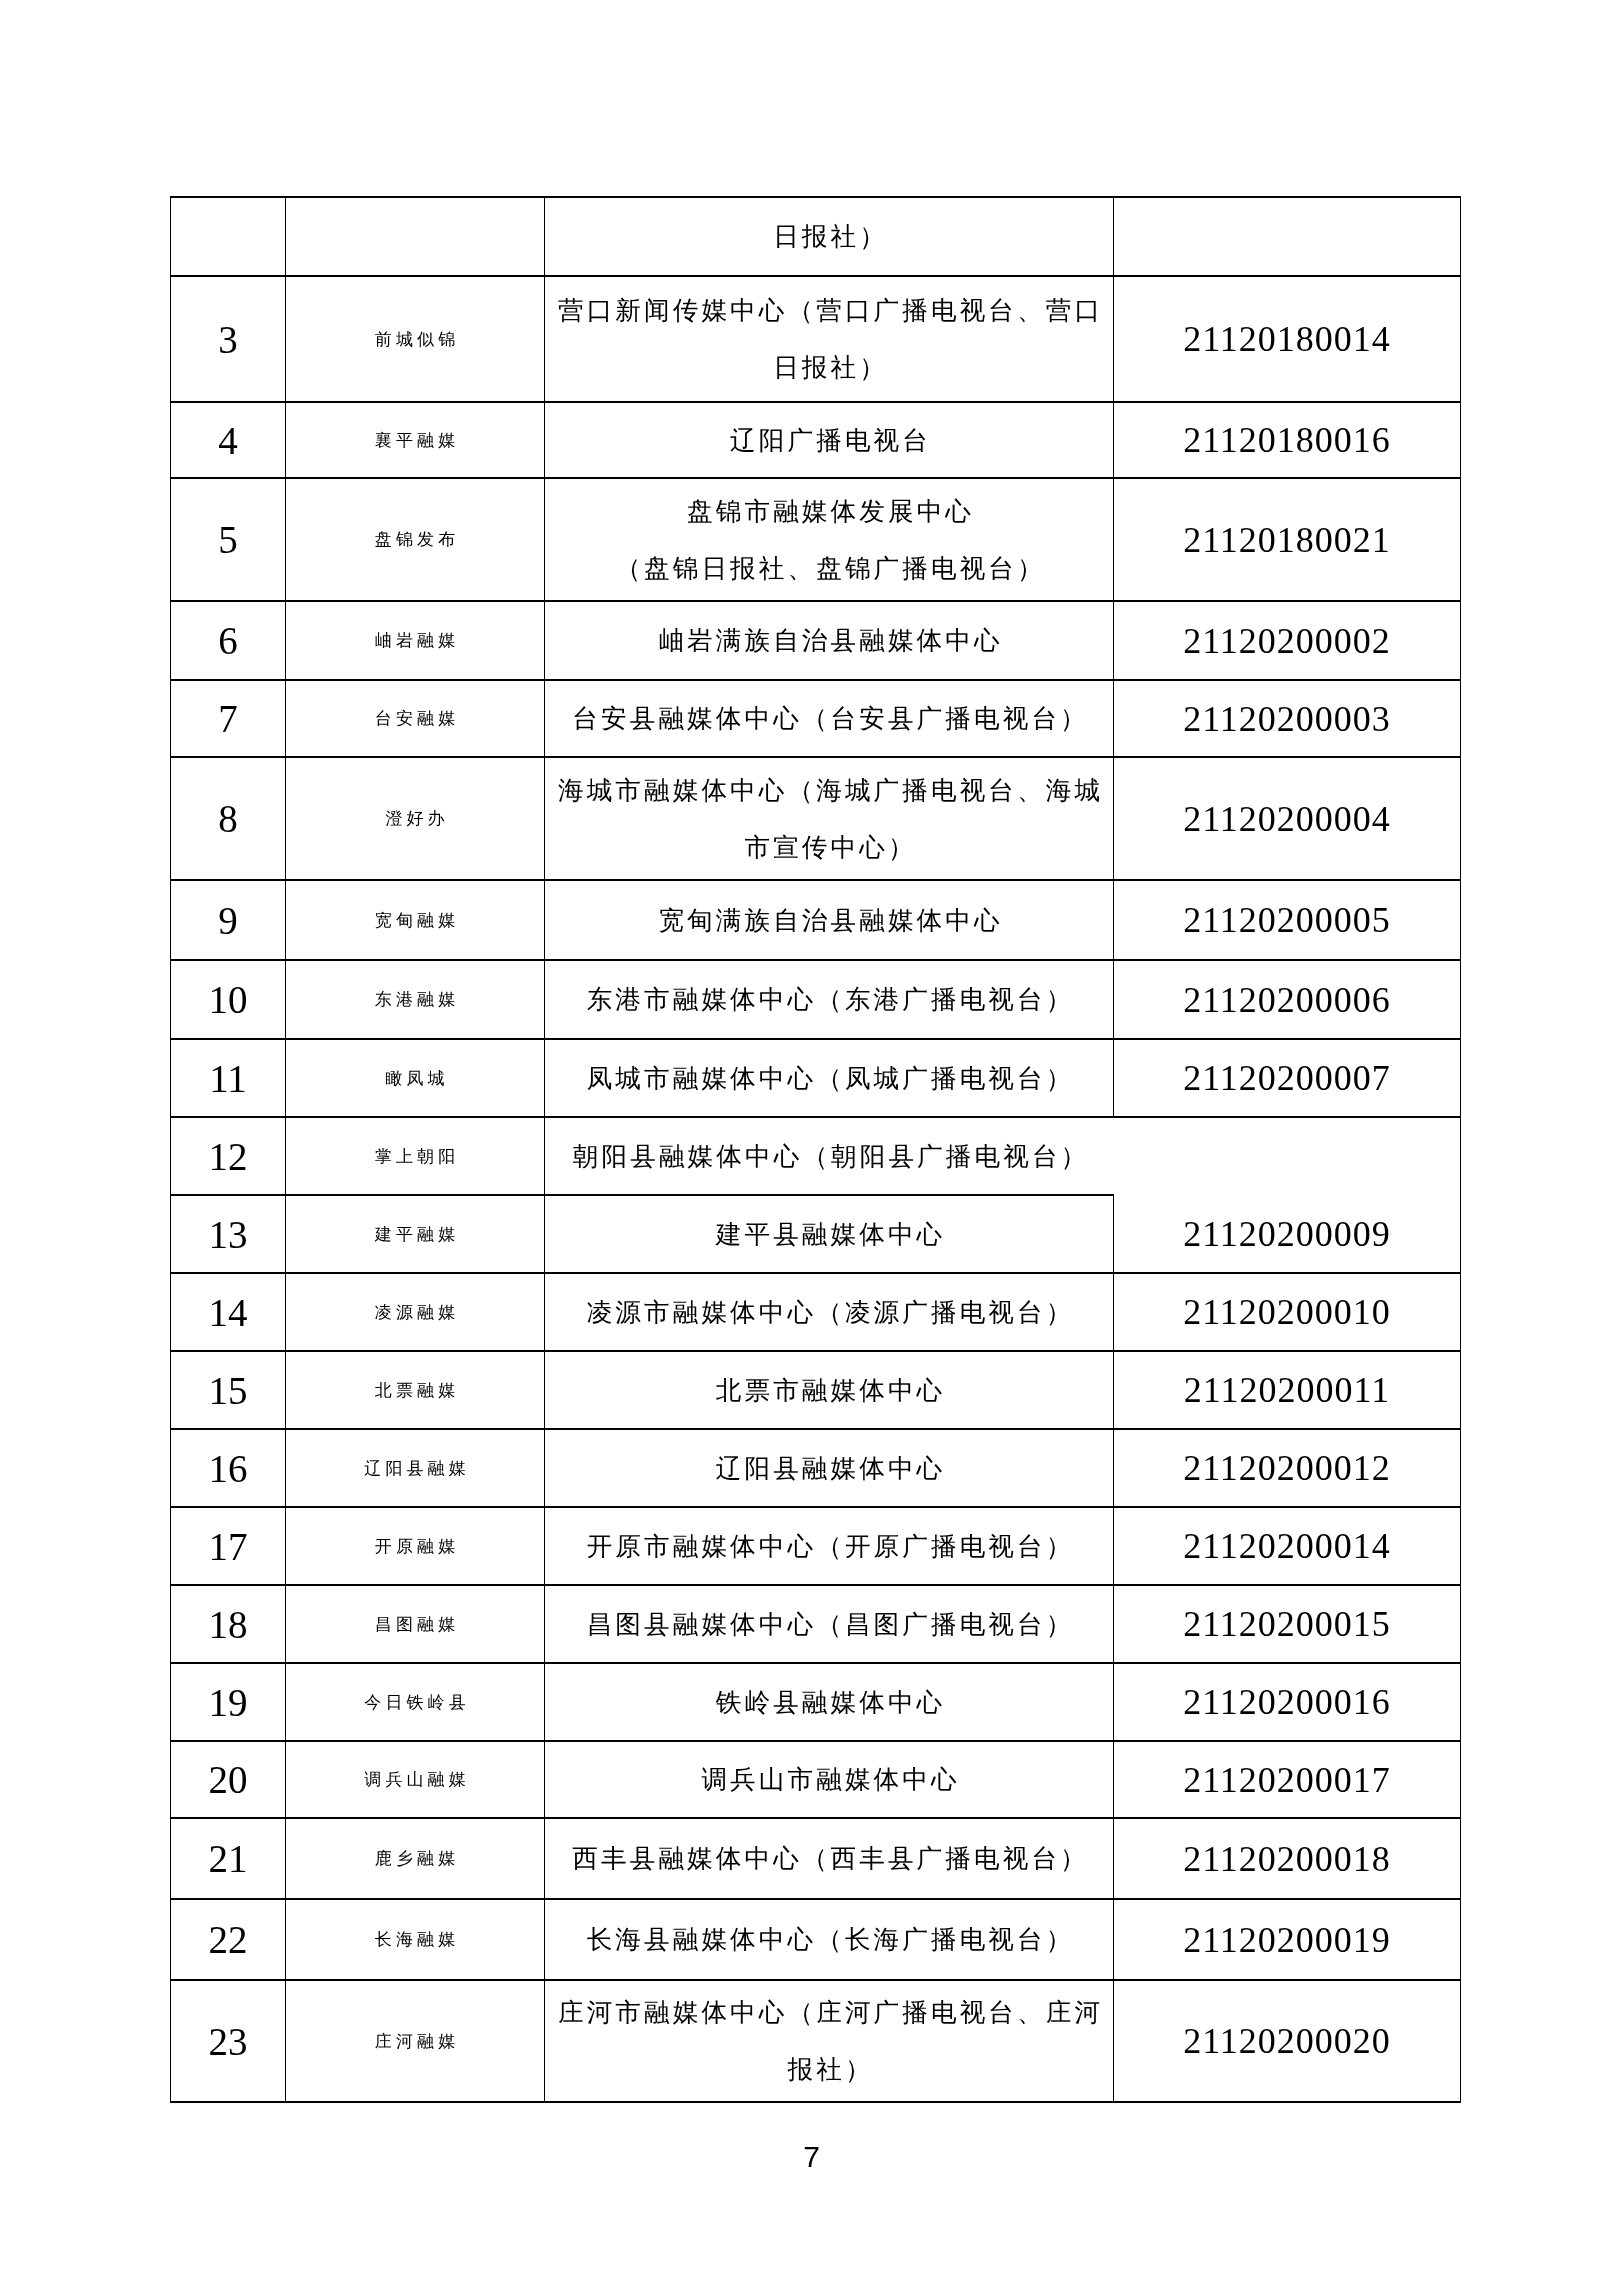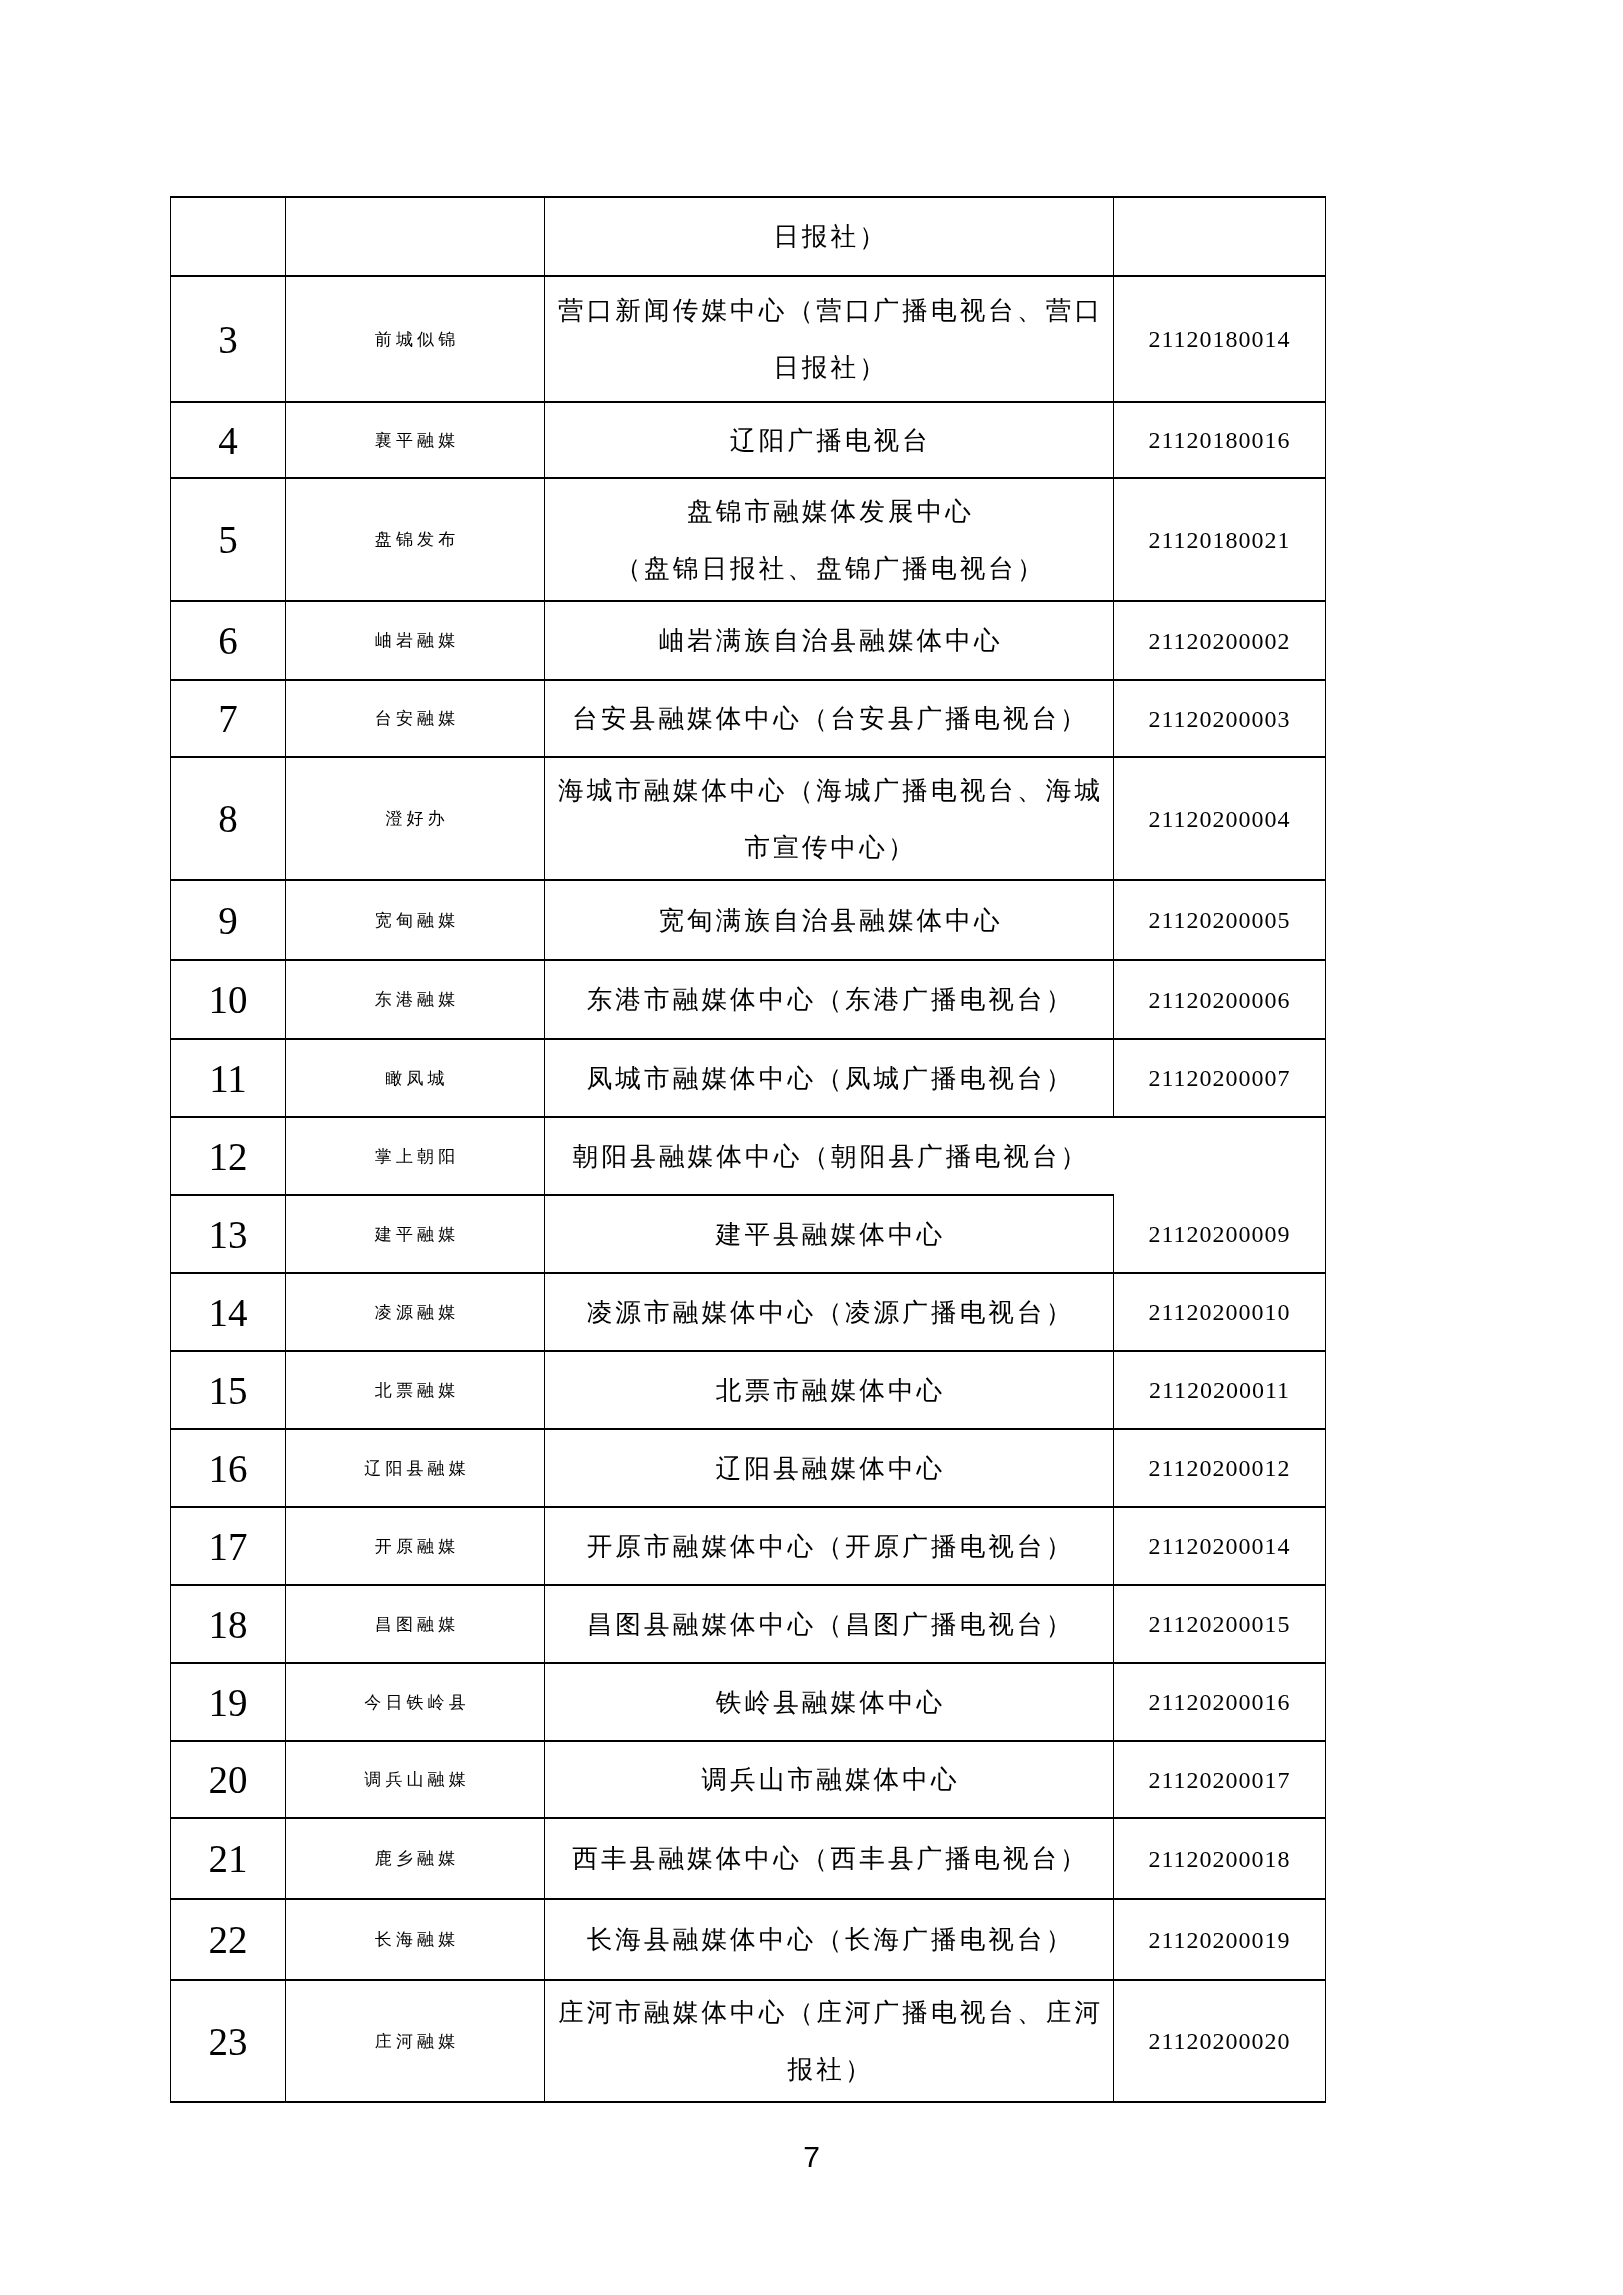--- a/index.html
+++ b/index.html
@@ -13,21 +13,21 @@
     height: 2295px;
     background: #ffffff;
     color: #000000;
     font-family: "Liberation Serif", "DejaVu Serif", serif;
     overflow: hidden;
   }
   #license-table {
     position: absolute;
     left: 170px;
     top: 196px;
-    width: 1156px;
+    width: 1291px;
     box-sizing: border-box;
     border: 1.5px solid #000000;
     border-top-width: 2.6px;
     border-bottom-width: 2.6px;
   }
   .trow {
     display: grid;
     grid-template-columns: 115px 259px 569px 1fr;
   }
   .cell {
@@ -55,21 +55,21 @@
   .org-cell {
     font-size: 25.6px;
     letter-spacing: 3.1px;
     padding-left: 3.1px;
   }
   .org-line {
     line-height: 57px;
     white-space: nowrap;
   }
   .code-cell {
-    font-size: 24px;
+    font-size: 36px;
     letter-spacing: 1px;
     line-height: 32px;
     font-family: "Liberation Serif", "DejaVu Serif", serif;
   }
   #page-number {
     position: absolute;
     left: 0;
     right: 0;
     top: 2141px;
     text-align: center;

